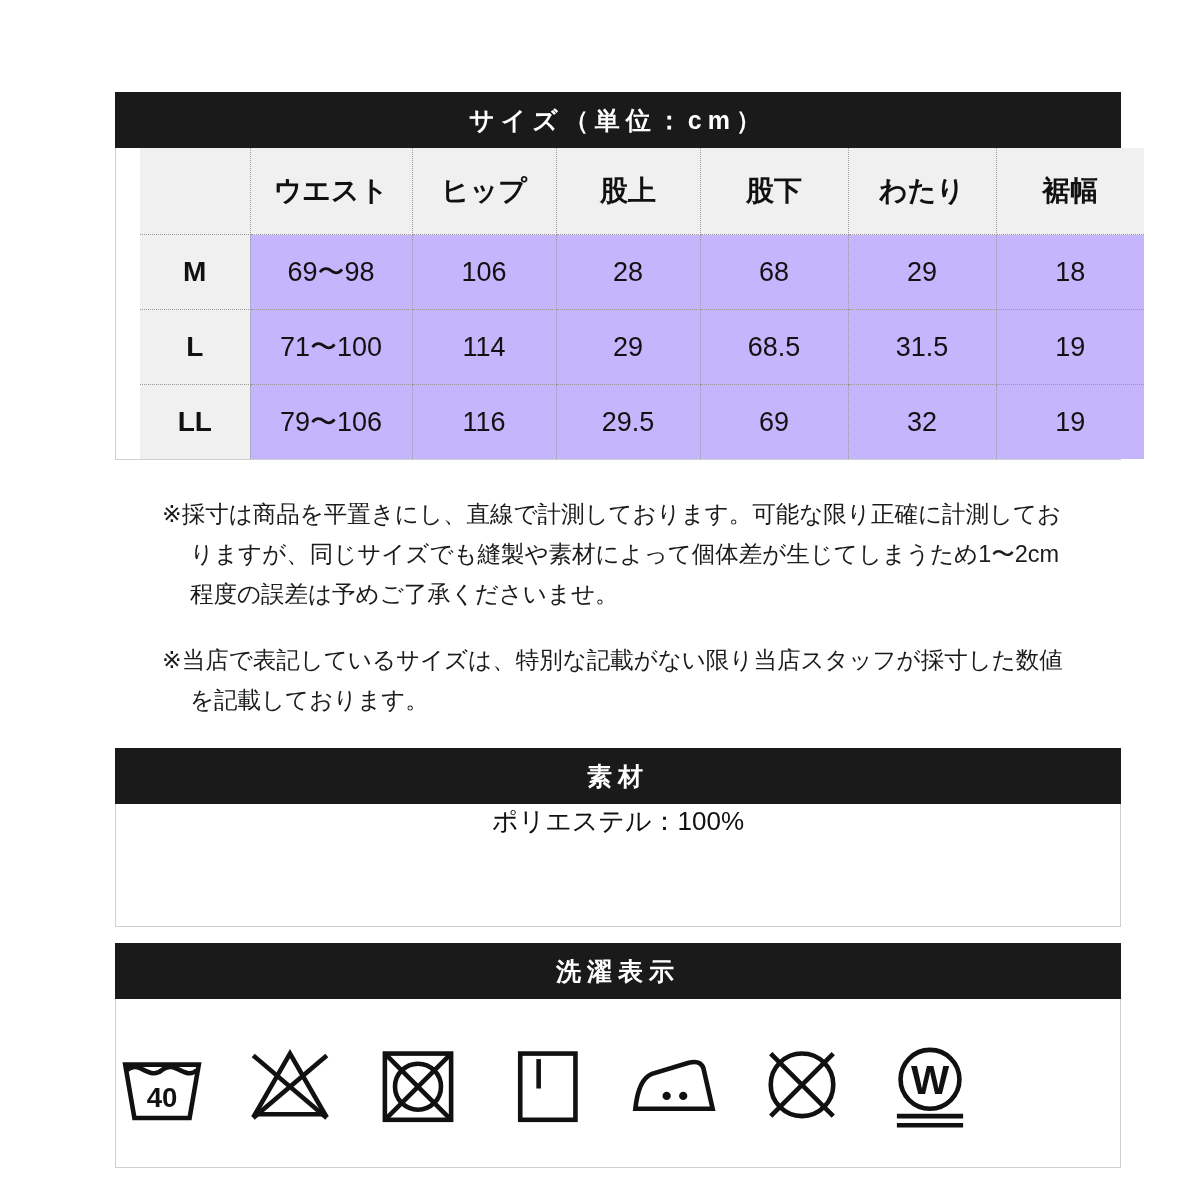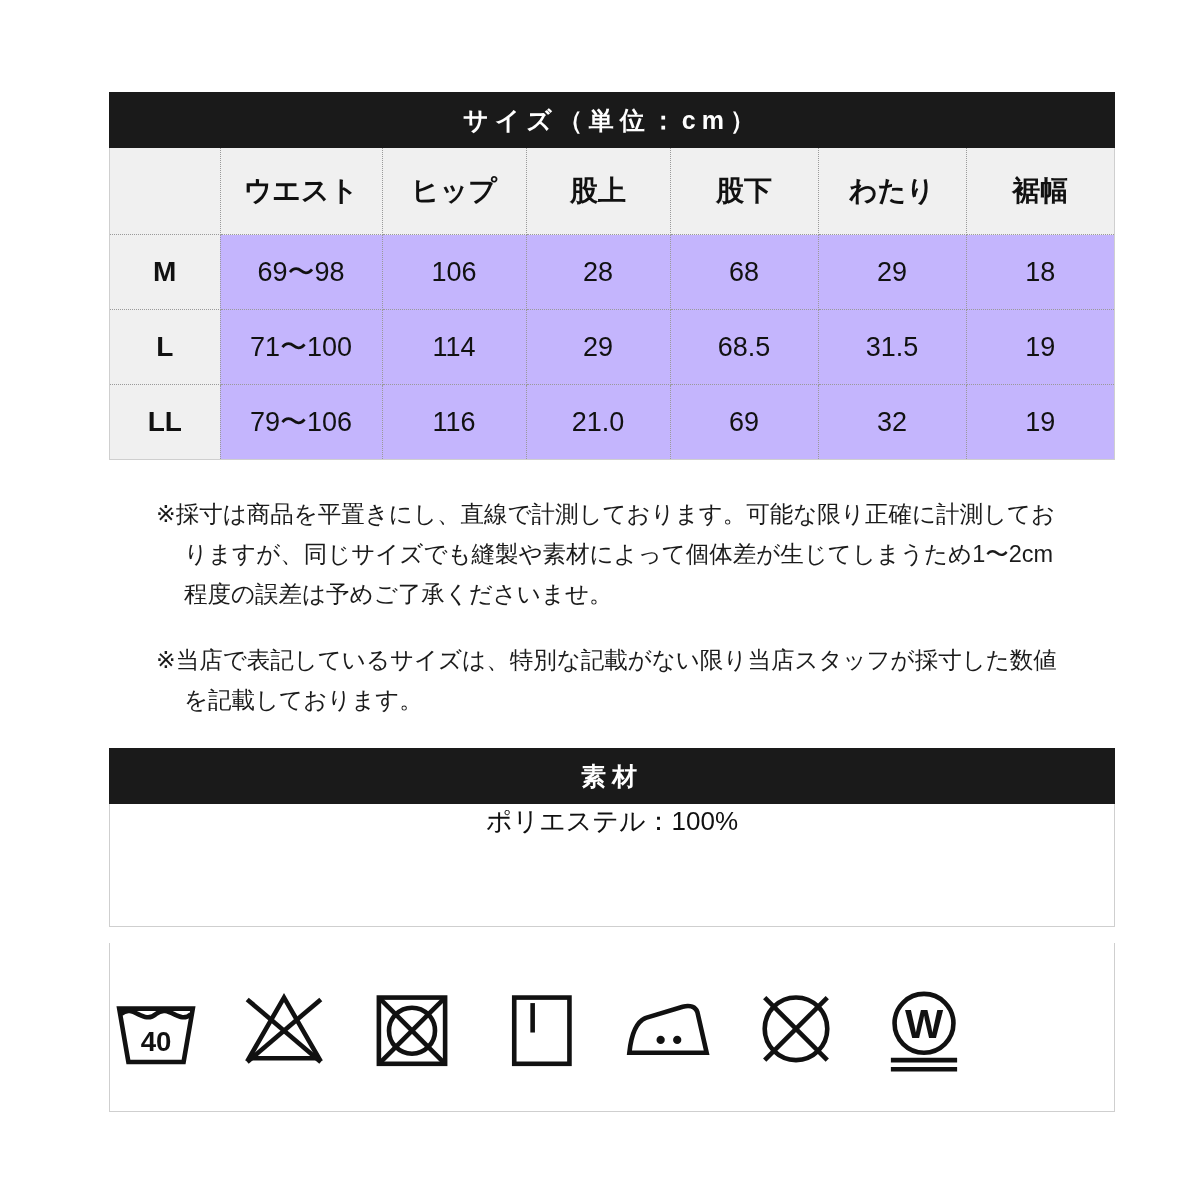--- a/index.html
+++ b/index.html
@@ -10,21 +10,21 @@
   body {
     width: 1200px;
     height: 1200px;
     font-family: "Liberation Sans", "DejaVu Sans", sans-serif;
     color: #111111;
     position: relative;
     overflow: hidden;
   }
   .page {
     position: absolute;
-    left: 12px; top: 0;
+    left: 18px; top: 0;
     width: 1144px;
     height: 1200px;
   }
 
   
   .size-block {
     position: absolute;
     left: 97px;
     top: 92px;
     width: 1006px;
@@ -72,20 +72,21 @@
     background: #f0f0f0;
     font-weight: bold;
     font-size: 28px;
   }
   table.size tbody tr:last-child td {
     border-bottom: none;
   }
   .size-table-wrap {
     border: 1px solid #cfcfcf;
     border-top: none;
+    padding-left: 24px;
   }
 
   
   .notes {
     position: absolute;
     left: 128px;
     top: 478px;
     width: 950px;
     font-size: 23.5px;
     line-height: 40px;
@@ -185,21 +186,21 @@
             <td>114</td>
             <td>29</td>
             <td>68.5</td>
             <td>31.5</td>
             <td>19</td>
           </tr>
           <tr>
             <td class="rowlabel">LL</td>
             <td>79〜106</td>
             <td>116</td>
-            <td>21.0</td>
+            <td>29.5</td>
             <td>69</td>
             <td>32</td>
             <td>19</td>
           </tr>
         </tbody>
       </table>
     </div>
   </div>
 
   <div class="notes">
@@ -212,20 +213,21 @@
   </div>
 
   <div class="material-block">
     <div class="band">素材</div>
     <div class="material-body">
       <span>ポリエステル：100%</span>
     </div>
   </div>
 
   <div class="wash-block">
+    <div class="band">洗濯表示</div>
     <div class="wash-body">
 
       <svg class="wash-icon" viewBox="0 0 100 100">
         <path d="M10 30 L90 30 L80 88 L20 88 Z" fill="none" stroke="#111" stroke-width="5"></path>
         <path d="M12 36 C25 24, 36 48, 50 36 C64 24, 75 48, 88 36" fill="none" stroke="#111" stroke-width="5"></path>
         <text x="50" y="76" text-anchor="middle" font-family="'Liberation Sans', sans-serif" font-size="30" font-weight="bold" fill="#111">40</text>
       </svg>
 
       <svg class="wash-icon" viewBox="0 0 100 100">
         <path d="M50 18 L12 84 L88 84 Z" fill="none" stroke="#111" stroke-width="5"></path>

